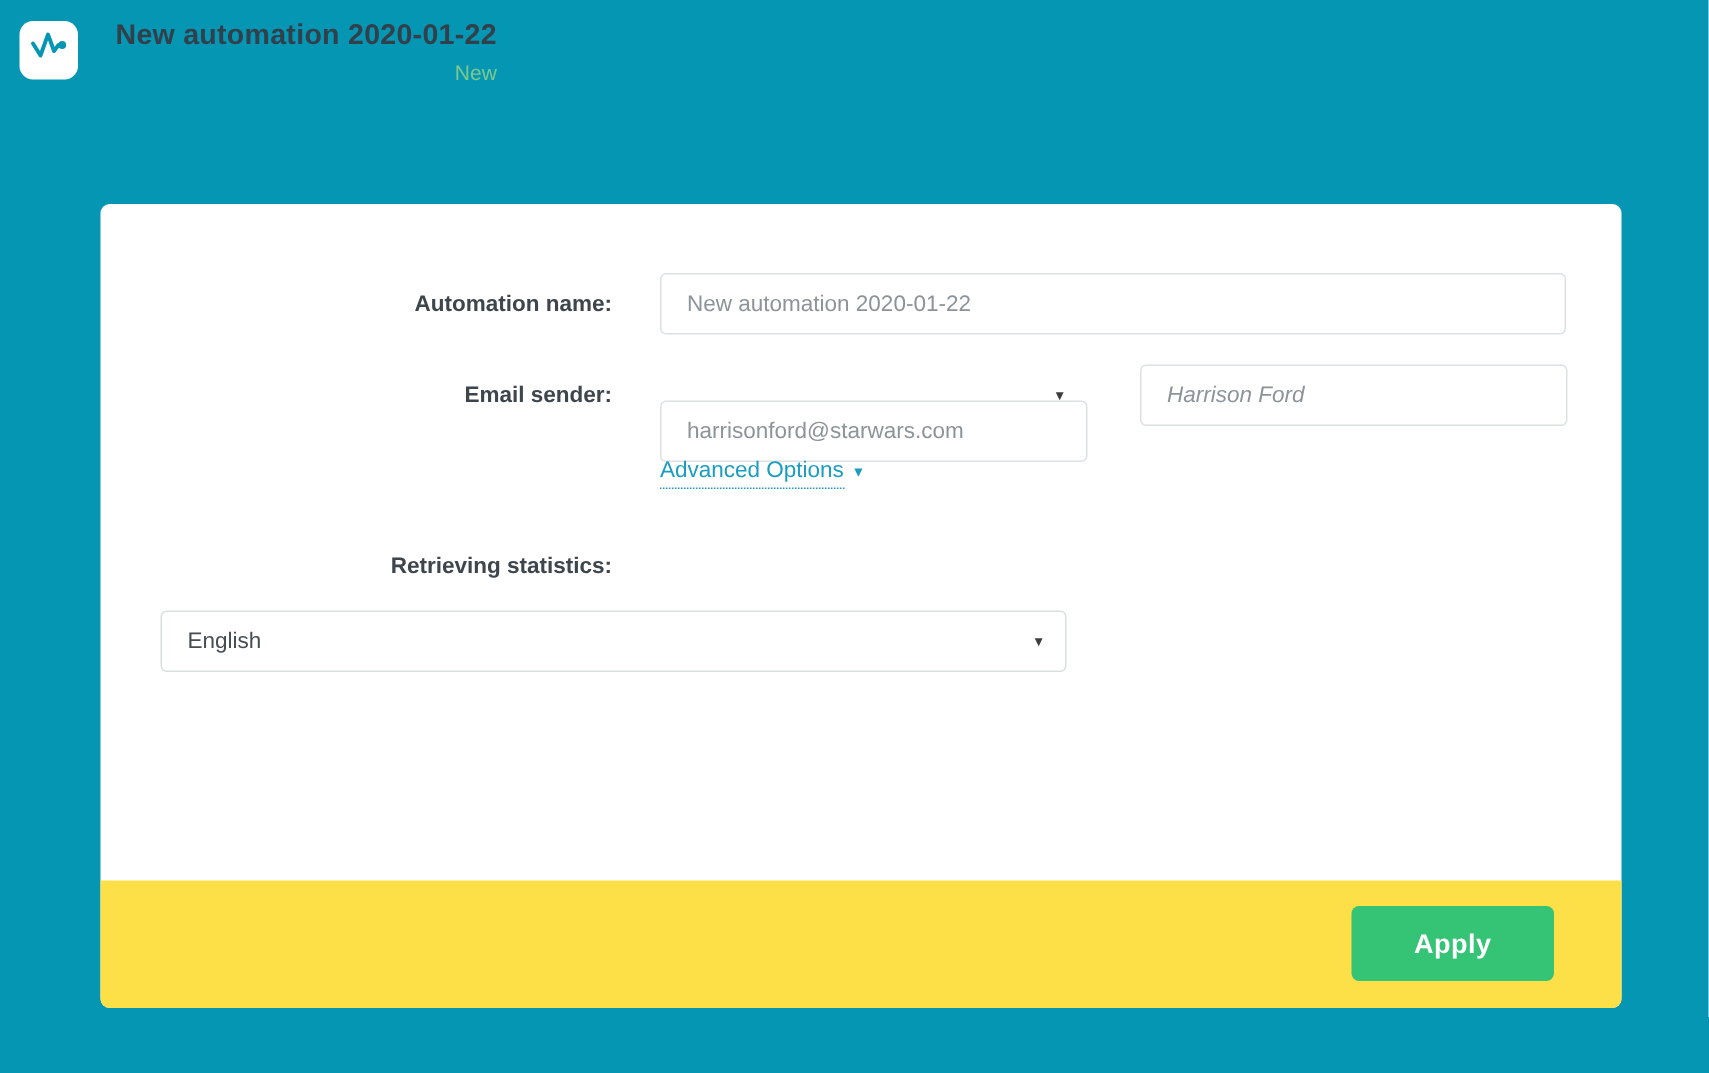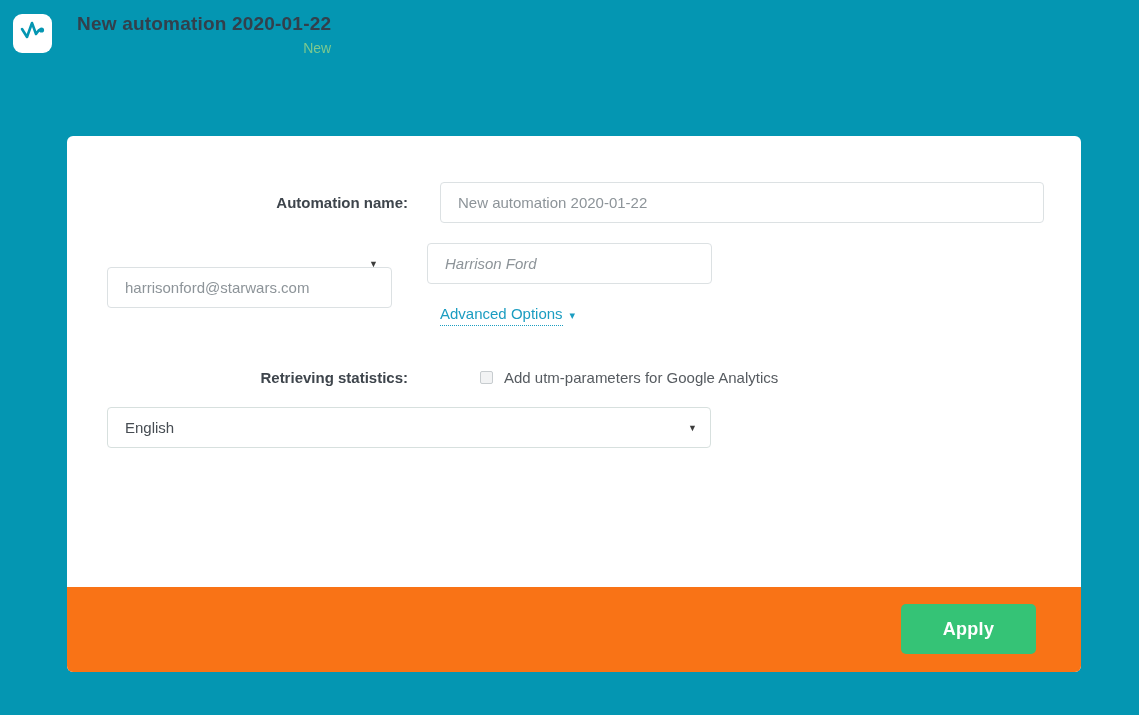--- a/index.html
+++ b/index.html
@@ -87,21 +87,21 @@
     appearance: none; -webkit-appearance: none;
     width: 13px; height: 13px;
     border: 1px solid #c7cccf; border-radius: 2px;
     background: #f2f3f4; cursor: pointer; flex: none;
   }
   .check-label { margin-left: 11px; font-size: 15px; color: #565b60; }
 
   
   .card-footer {
     position: absolute; left: 0; bottom: 0; width: 100%; height: 85px;
-    background: #f97316; border-radius: 0 0 6px 6px;
+    background: #fde047; border-radius: 0 0 6px 6px;
   }
   .apply-btn {
     position: absolute; right: 45px; top: 17px;
     width: 135px; height: 50px;
     background: #35c376; border: none; border-radius: 5px;
     color: #ffffff; font-size: 18px; font-weight: bold;
     letter-spacing: 0.3px; cursor: pointer;
     font-family: "Liberation Sans", sans-serif;
   }
 </style>
@@ -126,20 +126,21 @@
 <div class="card">
 
   <div class="frow row-name">
     <label class="flabel">Automation name:</label>
     <div class="farea">
       <input type="text" class="text-input input-name" value="New automation 2020-01-22" style="">
     </div>
   </div>
 
   <div class="frow row-email">
+    <label class="flabel">Email sender:</label>
     <div class="farea">
       <div class="select-wrap select-email">
         <select>
           <option>harrisonford@starwars.com</option>
         </select>
         <span class="select-caret">▼</span>
       </div>
       <input type="text" class="text-input input-sender-name" value="Harrison Ford" style="">
     </div>
   </div>
@@ -149,24 +150,20 @@
     <div class="farea">
       <a class="adv-link">
         <span class="adv-text">Advanced Options</span>
         <span class="adv-caret">▾</span>
       </a>
     </div>
   </div>
 
   <div class="frow row-stats">
     <label class="flabel">Retrieving statistics:</label>
-    <div class="farea">
-      <input type="checkbox" class="gacheck" style="">
-      <span class="check-label">Add utm-parameters for Google Analytics</span>
-    </div>
   </div>
 
   <div class="frow row-lang">
     <div class="farea">
       <div class="select-wrap select-lang">
         <select>
           <option>English</option>
         </select>
         <span class="select-caret">▼</span>
       </div>

